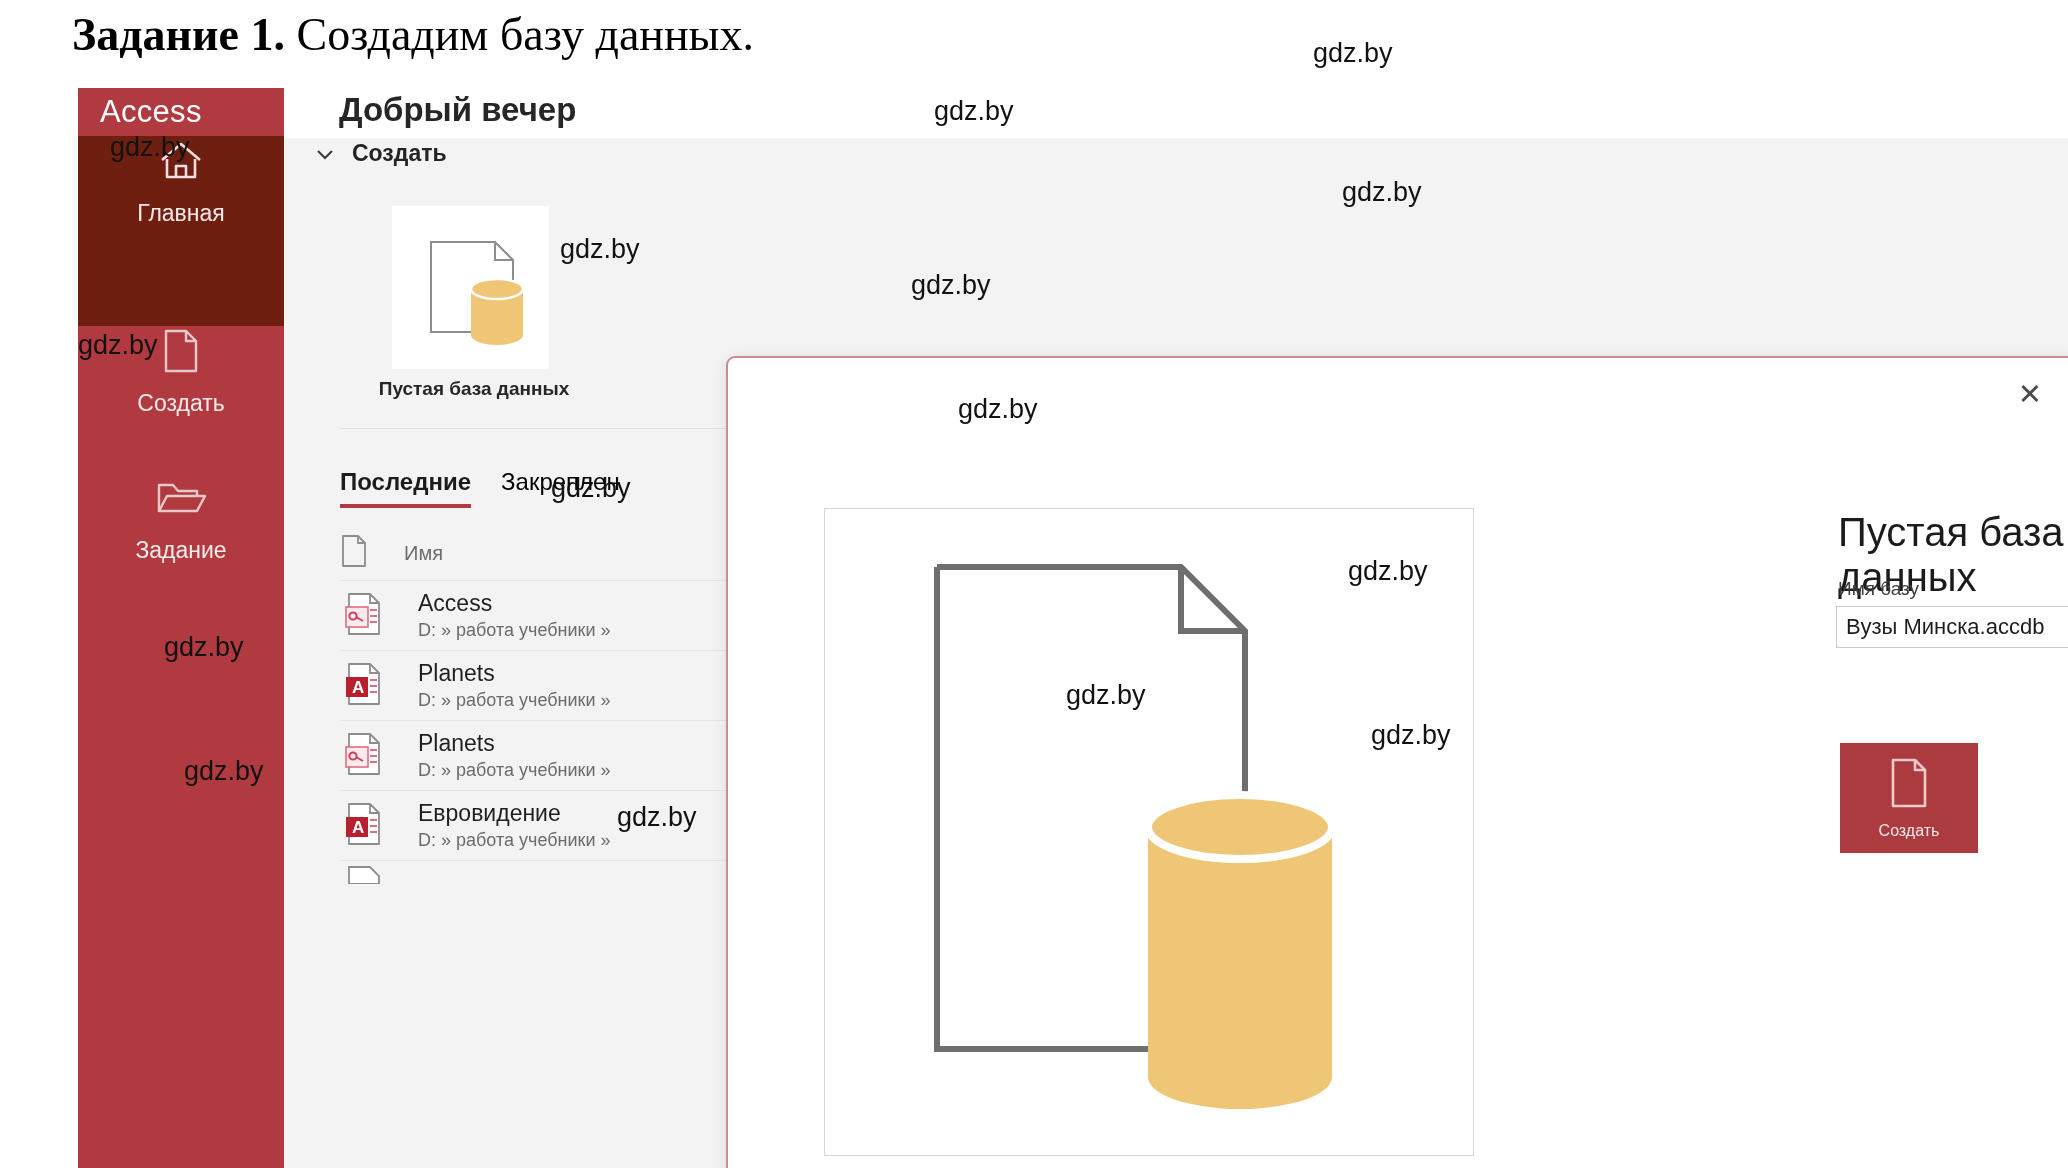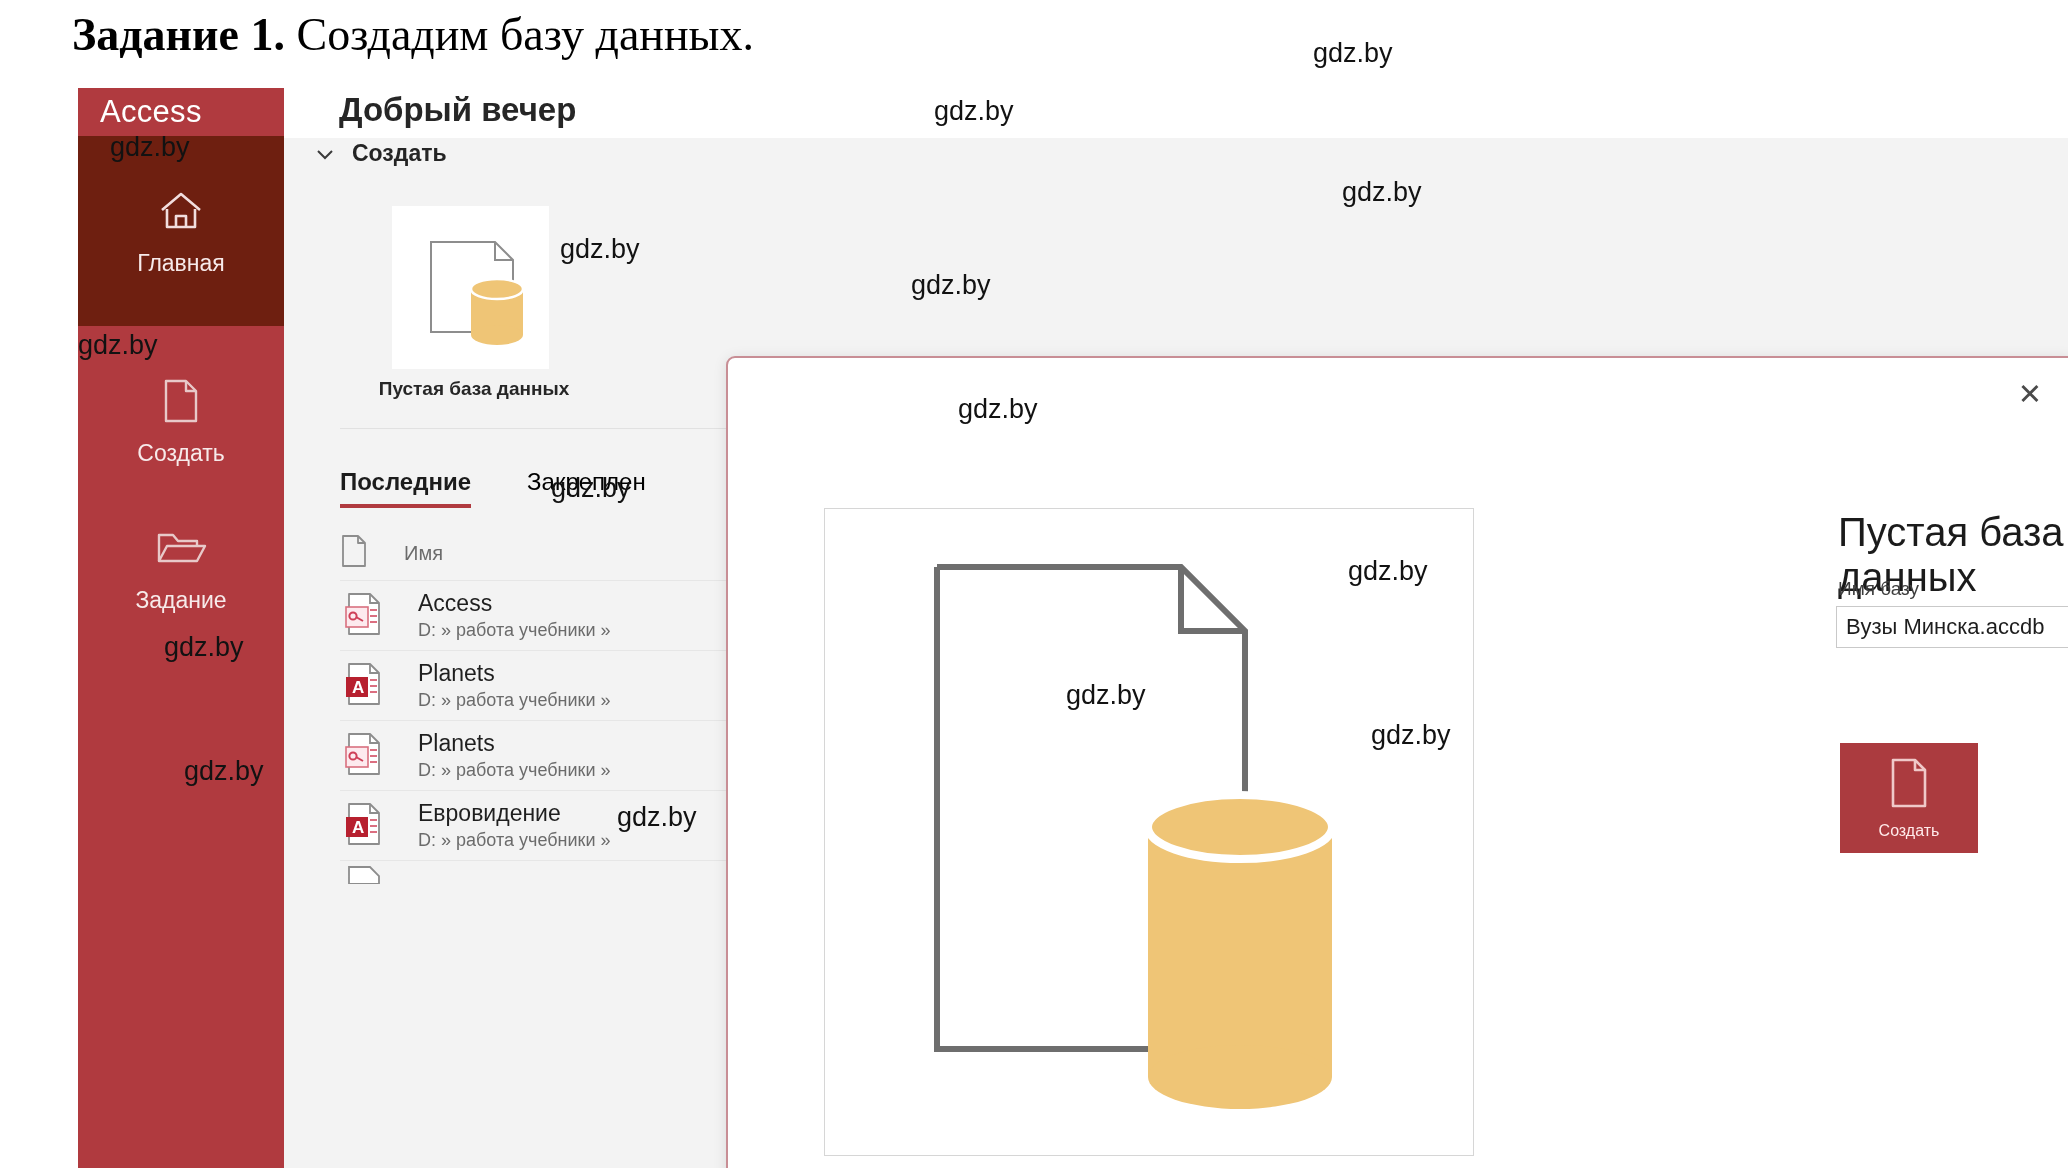--- a/index.html
+++ b/index.html
@@ -33,21 +33,21 @@
     width: 206px; height: 1080px;
     background: #b03a3f;
   }
   .brand {
     position: absolute; left: 0; top: 0; width: 206px; height: 48px;
     display: flex; align-items: center; padding-left: 22px;
     color: #fff; font-size: 31px; font-weight: normal; letter-spacing: .3px;
   }
   .nav-item {
     position: absolute; left: 0; width: 206px;
-    display: flex; flex-direction: column; align-items: center; justify-content: center;
+    display: flex; flex-direction: column; align-items: center; 
     color: #f4e4e4;
   }
   .nav-item.active { background: #6e1f10; }
   .nav-item .nav-icon { width: 56px; height: 50px; display:flex; align-items:center; justify-content:center; }
   .nav-item .nav-label { font-size: 23px; margin-top: 14px; color:#f7eaea; }
   #nav-home { top: 48px; height: 190px; }
   #nav-create { top: 238px; height: 190px; }
   #nav-open { top: 385px; height: 190px; }
 
   
@@ -82,21 +82,21 @@
   .db-card-label {
     position: absolute; left: 40px; top: 290px; width: 300px;
     text-align: center; font-size: 19px; font-weight: bold; color: #262626;
   }
   .divider {
     position: absolute; left: 56px; top: 340px; width: 1600px; height: 1px;
     background: #e1e1e1;
   }
 
   
-  .tabs { position: absolute; left: 56px; top: 380px; display: flex; gap: 56px; align-items: flex-start; }
+  .tabs { position: absolute; left: 56px; top: 380px; display: flex; gap: 30px; align-items: flex-start; }
   .tab { font-size: 24px; color: #000000; padding-bottom: 12px; position: relative; }
   .tab.active { color: #1c1c1c; font-weight: bold; }
   .tab.active::after {
     content:""; position:absolute; left: 0; right: 0; bottom: 0; height: 4px; background: #b03a3f;
   }
 
   
   .file-header {
     position: absolute; left: 56px; top: 443px;
     display: flex; align-items: center; gap: 36px;

